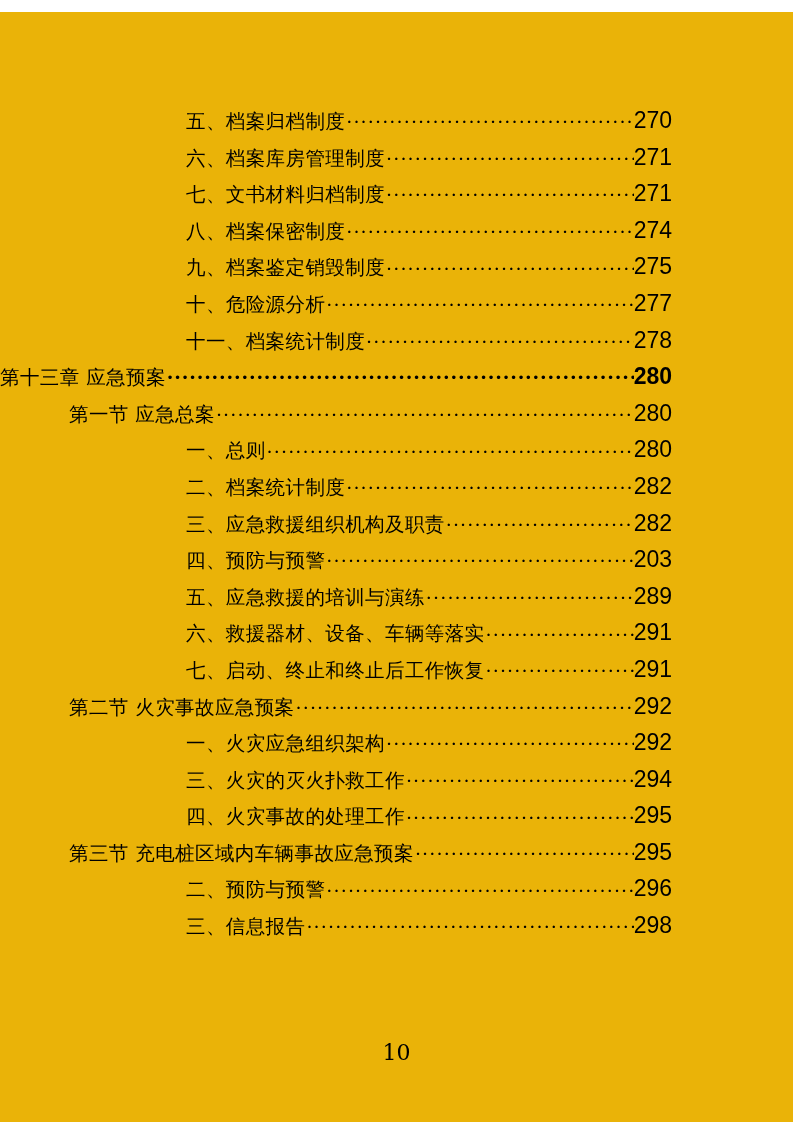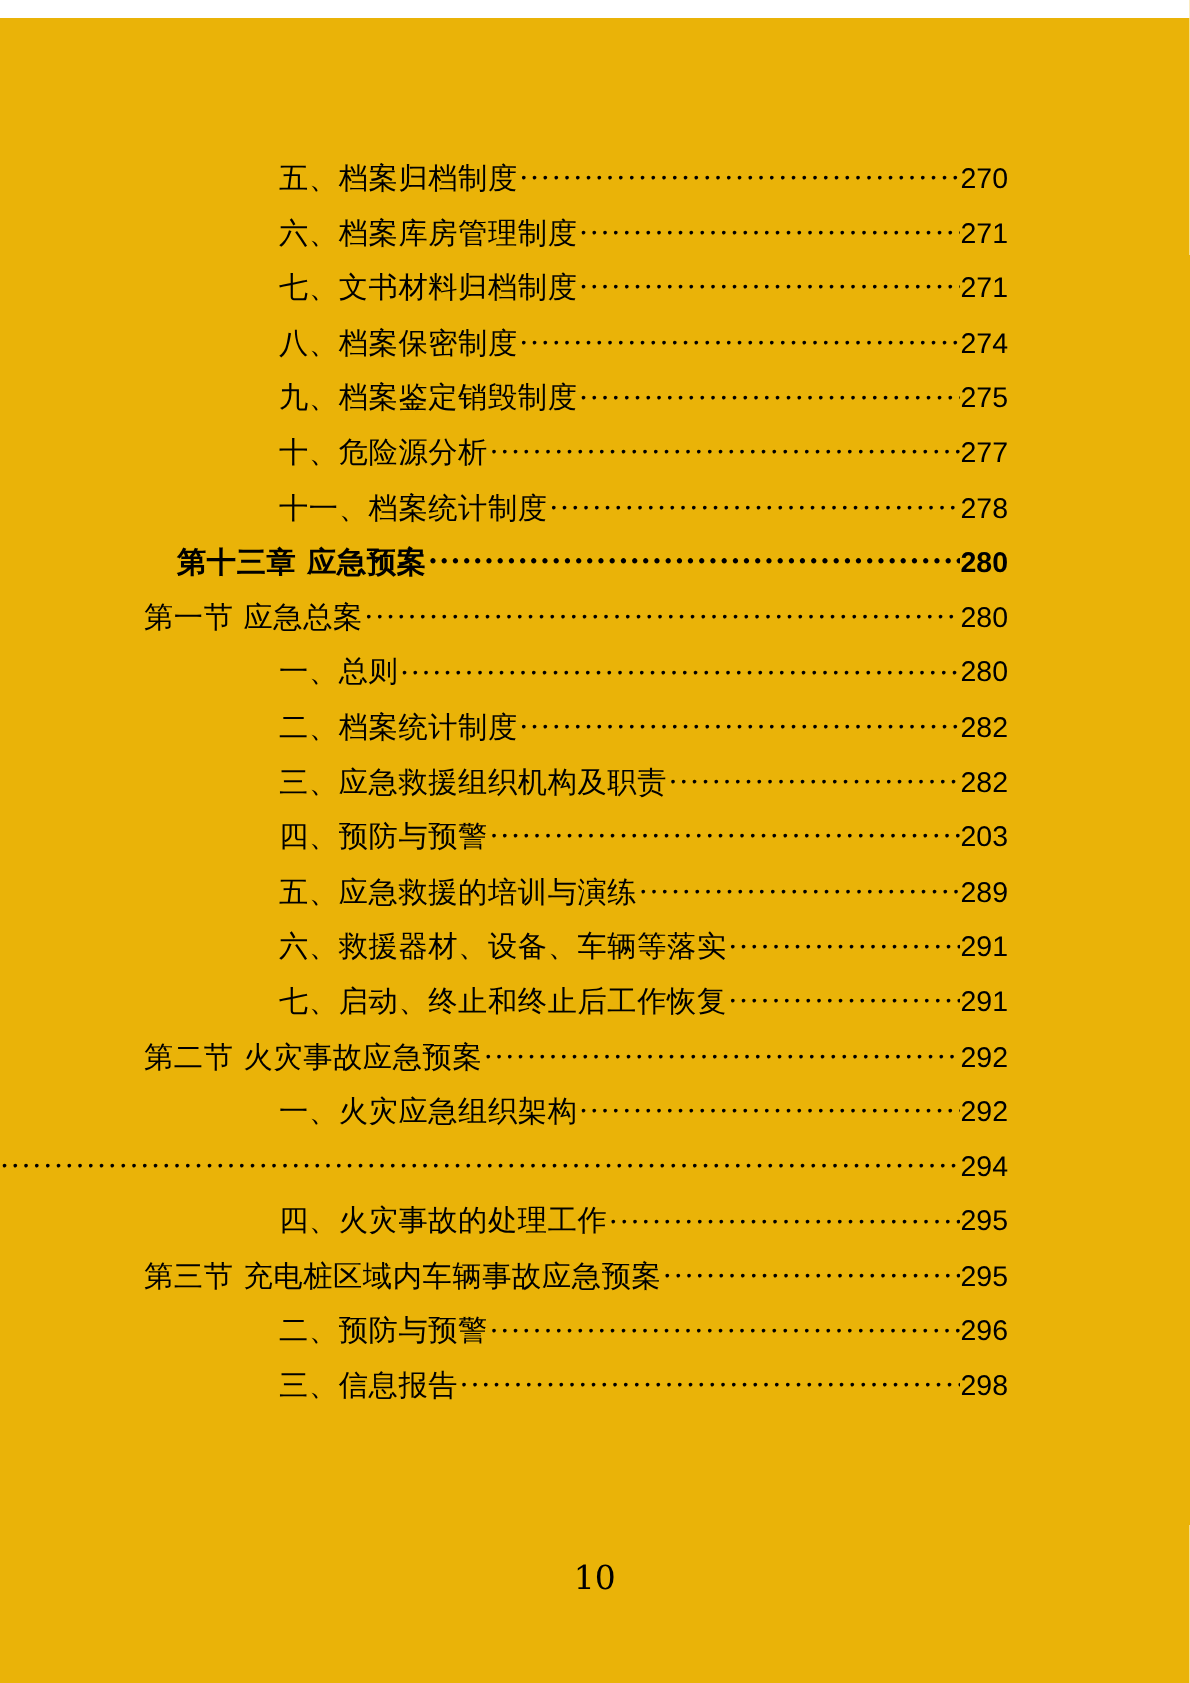--- a/index.html
+++ b/index.html
@@ -59,32 +59,32 @@
     display: block;
     position: absolute;
     left: 0;
     bottom: 0.04em;
     white-space: nowrap;
   }
 
   .entry-page {
     flex: 0 0 auto;
     font-family: "Liberation Sans", "DejaVu Sans", sans-serif;
-    font-size: 19px;
+    font-size: 23px;
     line-height: 1;
     text-align: right;
     color: #000000;
   }
 
   
-  .level-chapter .entry-label { padding-left: 118px; font-weight: bold; }
+  .level-chapter .entry-label { font-weight: normal; }
   .level-chapter .entry-page  { font-weight: bold; }
   .level-chapter .entry-leader::after { font-weight: bold; letter-spacing: 0.85px; }
 
-  .level-section .entry-label { padding-left: 96px; }
+  .level-section .entry-label { padding-left: 69px; }
   .level-item    .entry-label { padding-left: 186px; }
 
   
   .toc-entry { padding-right: 121px; }
 
   
   .entry-label { padding-right: 1px; }
 
   .footer {
     position: absolute;
@@ -187,20 +187,21 @@
         <span class="entry-label">第二节 火灾事故应急预案</span>
         <span class="entry-leader"></span>
         <span class="entry-page">292</span>
       </div>
       <div class="toc-entry level-item">
         <span class="entry-label">一、火灾应急组织架构</span>
         <span class="entry-leader"></span>
         <span class="entry-page">292</span>
       </div>
       <div class="toc-entry level-item">
+        <span class="entry-label">三、火灾的灭火扑救工作</span>
         <span class="entry-leader"></span>
         <span class="entry-page">294</span>
       </div>
       <div class="toc-entry level-item">
         <span class="entry-label">四、火灾事故的处理工作</span>
         <span class="entry-leader"></span>
         <span class="entry-page">295</span>
       </div>
       <div class="toc-entry level-section">
         <span class="entry-label">第三节 充电桩区域内车辆事故应急预案</span>

